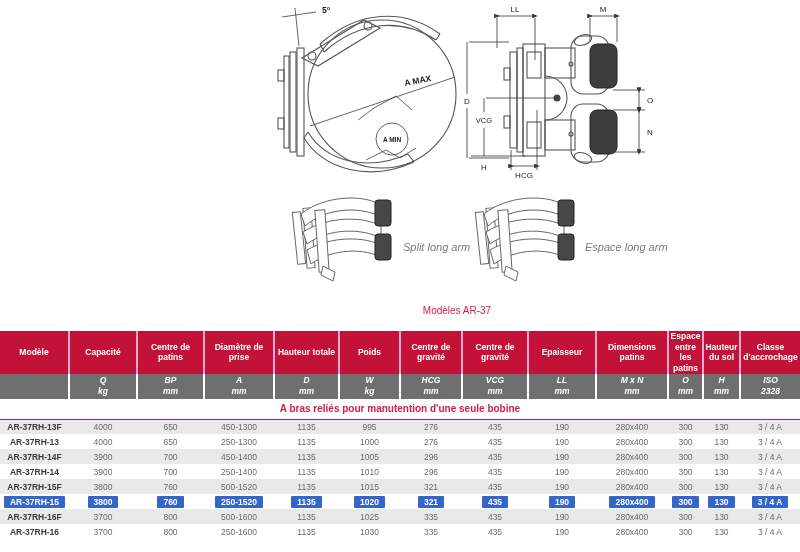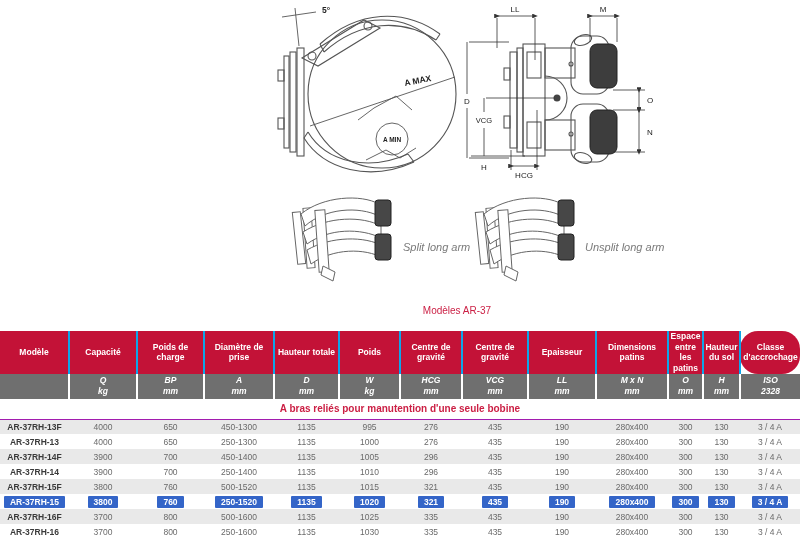--- a/index.html
+++ b/index.html
@@ -15,23 +15,23 @@
     position:absolute; top:305px; left:114px; width:686px; text-align:center;
     color:var(--accent_text); font-size:10px;
   }
   table.spec {
     position:absolute; top:331px; left:0; width:800px;
     border-collapse:collapse; table-layout:fixed;
   }
   table.spec th, table.spec td { padding:0; text-align:center; overflow:hidden; }
   th.main {
     background:var(--header_bg); color:#fff; font-size:8.5px; font-weight:bold;
-    height:42px; vertical-align:middle; border-right:2px solid #0ea5e9; padding:0 2px; line-height:1.25;
-  }
-  th.main:last-child { border-right:none;border-radius:18px; }
+    height:42px; vertical-align:middle; border-right:2px solid #f9a8d4; padding:0 2px; line-height:1.25;
+  }
+  th.main:last-child { border-right:none; }
   th.sub {
     background:var(--subheader_bg); color:#fff; font-size:8.5px; font-weight:bold; font-style:italic;
     height:25px; vertical-align:middle; border-right:2px solid #fff; line-height:1.3;
   }
   th.sub:last-child { border-right:none; }
   tr.section td {
     height:20px; color:var(--accent_text); font-weight:bold; font-size:10px;
     border-bottom:1px solid #a21caf; background:#fff; vertical-align:middle;
   }
   tr.data { height:15px; }
@@ -177,21 +177,21 @@
       <rect x="22" y="20" width="8" height="60" transform="rotate(-4 26 50)"></rect>
       <path d="M18,26 C40,8 78,6 96,16 L96,28 C76,18 42,20 22,38 Z"></path>
       <path d="M20,44 C45,28 80,28 98,38 L98,50 C78,40 46,40 24,56 Z"></path>
       <path d="M24,62 C48,48 82,48 100,58 L100,70 C82,60 50,60 28,76 Z"></path>
       <path d="M34,22 L44,22 L44,84 L34,84 Z" transform="rotate(-4 39 53)"></path>
       <path d="M40,78 L52,84 L50,93 L38,87 Z"></path>
       <rect x="92" y="12" width="16" height="26" rx="3" fill="#474747" stroke="#222"></rect>
       <rect x="92" y="46" width="16" height="26" rx="3" fill="#474747" stroke="#222"></rect>
     </g>
   </svg>
-  <div class="caption" style="left:585px; top:241px;">Unsplit long arm</div>
+  <div class="caption" style="left:585px; top:241px;">Espace long arm</div>
 
   <div class="page-title">Modèles AR-37</div>
 
   <table class="spec">
       <colgroup>
         <col style="width: 69px;">
         <col style="width: 68px;">
         <col style="width: 67px;">
         <col style="width: 70px;">
         <col style="width: 65px;">
@@ -201,21 +201,21 @@
         <col style="width: 68px;">
         <col style="width: 72px;">
         <col style="width: 35px;">
         <col style="width: 37px;">
         <col style="width: 60px;">
       </colgroup>
       <thead>
         <tr>
           <th class="main">Modèle</th>
           <th class="main">Capacité</th>
-          <th class="main">Poids de charge</th>
+          <th class="main">Centre de patins</th>
           <th class="main">Diamètre de prise</th>
           <th class="main">Hauteur totale</th>
           <th class="main">Poids</th>
           <th class="main">Centre de gravité</th>
           <th class="main">Centre de gravité</th>
           <th class="main">Epaisseur</th>
           <th class="main">Dimensions patins</th>
           <th class="main">Espace entre les patins</th>
           <th class="main">Hauteur du sol</th>
           <th class="main">Classe d'accrochage</th>

